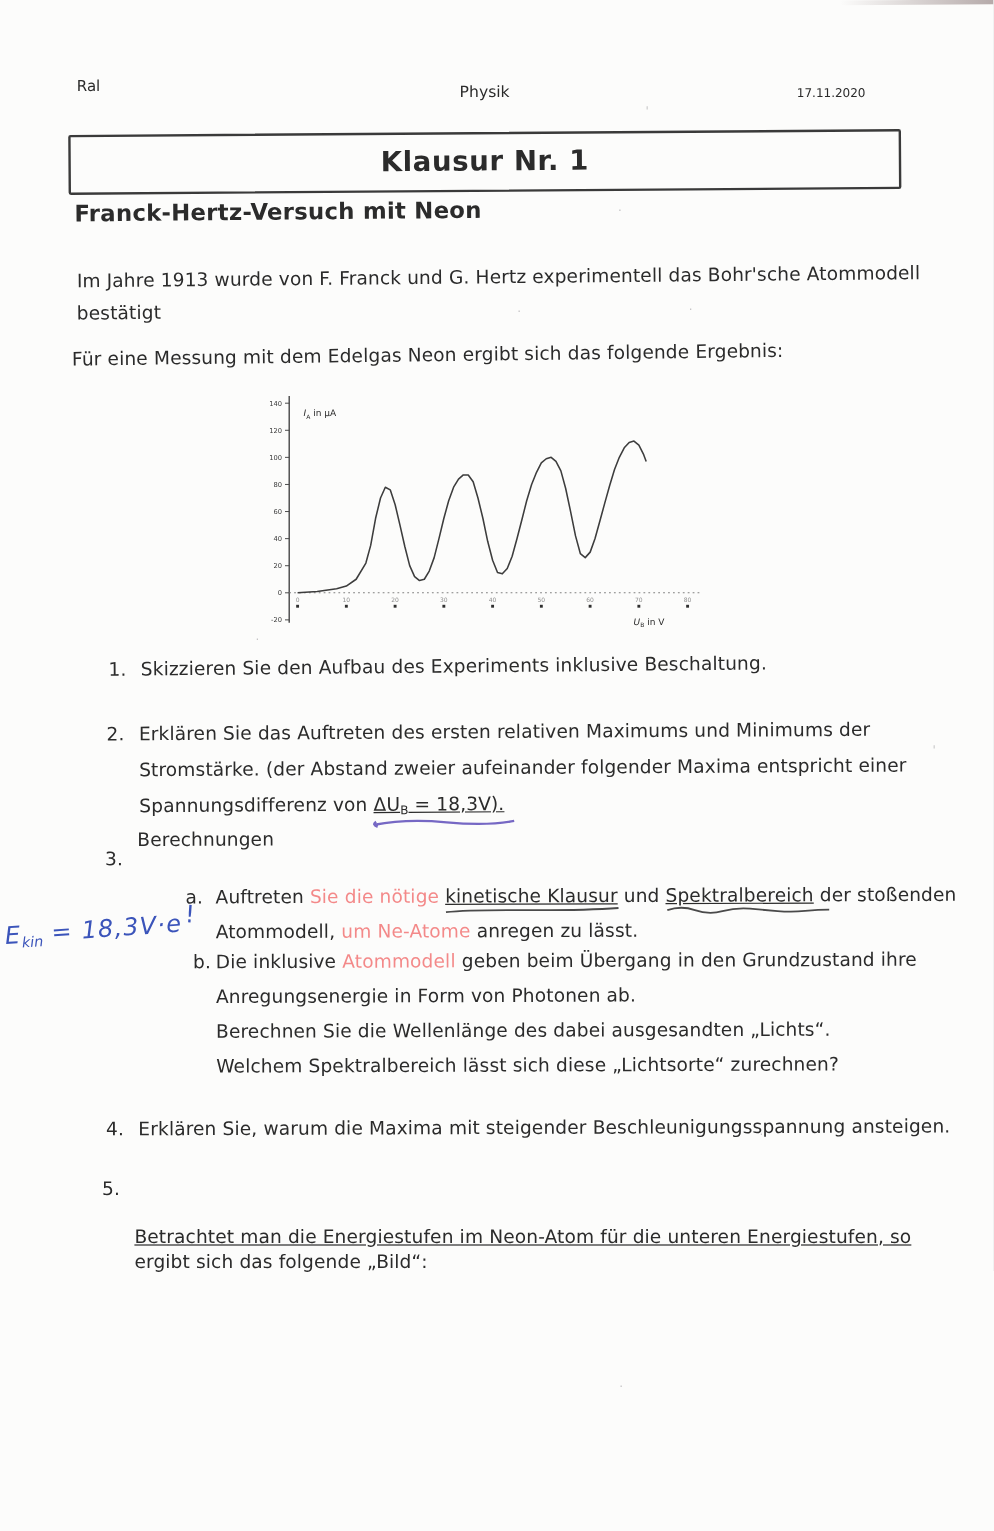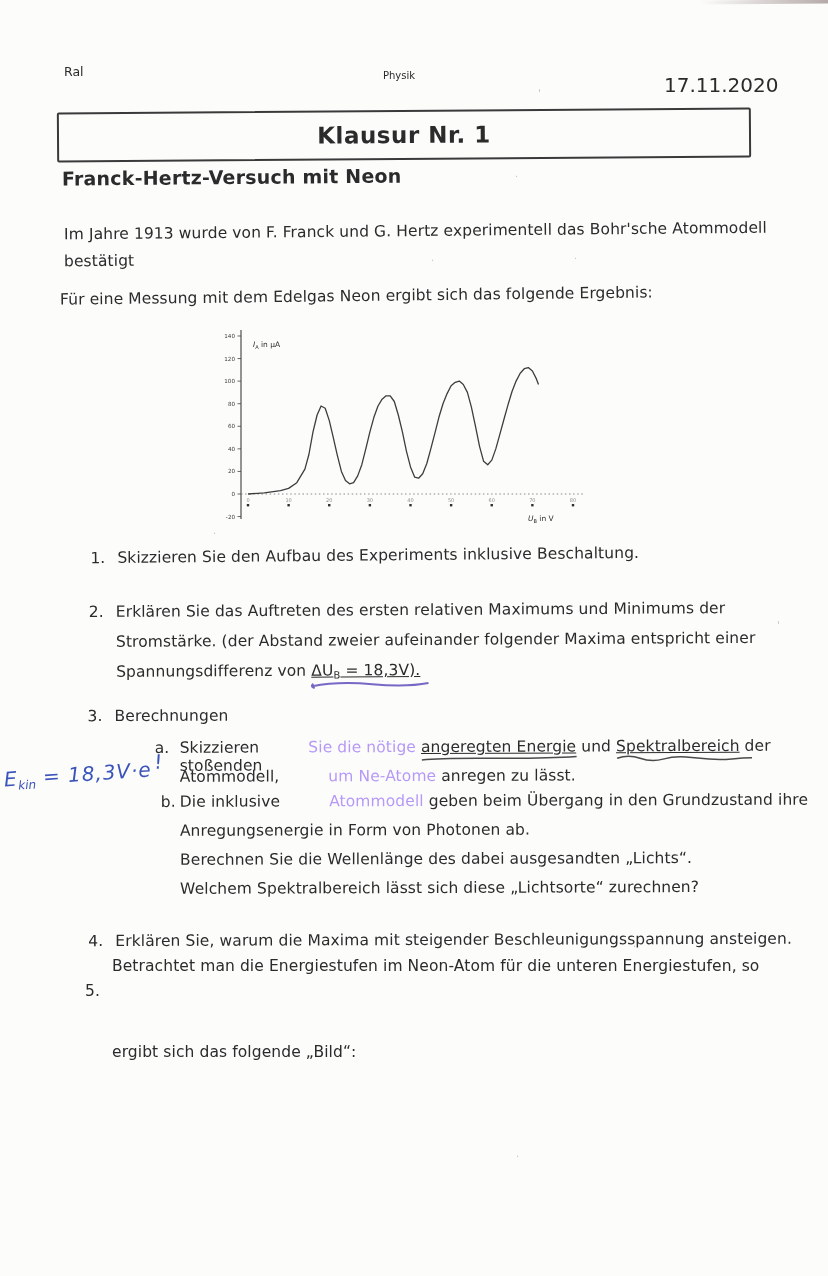--- a/index.html
+++ b/index.html
@@ -3,40 +3,40 @@
 <meta charset="utf-8">
 <style>
   html,body{margin:0;padding:0;background:#e8e8e8;}
   .page{
     position:relative;width:828px;height:1276px;margin:0 auto;
     background:#fcfcfb;overflow:hidden;
     font-family:"DejaVu Sans",sans-serif;color:#2b2b2b;
   }
   .abs{position:absolute;white-space:nowrap;}
   .hdr-left{left:64px;top:64px;font-size:12.5px;}
-  .hdr-center{left:383px;top:70px;font-size:10px;}
-  .hdr-right{left:664px;top:73px;font-size:20px;}
+  .hdr-center{left:383px;top:70px;font-size:13px;}
+  .hdr-right{left:664px;top:73px;font-size:10px;}
   .title-box{
     left:57px;top:110px;width:690px;height:46px;
     border:2px solid #3a3a3a;border-radius:2px;
     transform:rotate(-0.4deg);
     display:flex;align-items:center;justify-content:center;
   }
   .title-box span{font-size:23px;font-weight:bold;letter-spacing:.5px;}
   .heading{left:62px;top:166px;font-size:19px;font-weight:bold;transform:rotate(-0.5deg);letter-spacing:.2px;}
   .body-txt{font-size:15.5px;letter-spacing:.1px;}
   .line{position:absolute;white-space:nowrap;}
   .tilt-a{transform:rotate(-0.55deg);}
   .tilt-b{transform:rotate(-0.35deg);}
   .tilt-c{transform:rotate(-0.2deg);}
   .qnum{position:absolute;left:85px;}
   .qtxt{position:absolute;left:112px;}
   .subnum{position:absolute;left:152px;}
   .subtxt{position:absolute;left:177px;}
-  .faded{color:#8b5cf6;opacity:.62;margin-left:44px;}
+  .faded{color:#ef4444;opacity:.62;}
   .rel{position:relative;display:inline-block;text-decoration:underline;}
   .u-svg{position:absolute;height:10px;pointer-events:none;}
   .pencil{stroke:#4a4a4a;stroke-width:1.5;fill:none;vector-effect:non-scaling-stroke;}
   .pen{stroke:#7668c4;stroke-width:2;fill:none;vector-effect:non-scaling-stroke;}
   sub.small{font-size:10px;vertical-align:-3px;}
   .chart{left:213px;top:323px;width:400px;height:205px;}
   .note{
     left:4px;top:762px;font-size:20px;color:#3b54ba;font-style:italic;
     transform:rotate(-4deg);letter-spacing:1px;
   }
@@ -127,25 +127,25 @@
     <span class="qtxt body-txt" style="top:631px;">Stromstärke. (der Abstand zweier aufeinander folgender Maxima entspricht einer</span>
     <span class="qtxt body-txt" style="top:661px;">
       <span>Spannungsdifferenz von </span><span class="rel"><span>ΔU</span><sub class="small">B</sub><span> = 18,3V).</span><svg class="u-svg" style="left:-4px;right:-12px;bottom:-9px;width:calc(100% + 16px);" viewBox="0 0 100 12" preserveAspectRatio="none">
             <path class="pen" d="M6 10 Q 2 8 5 5 M4 8 Q 25 2 52 6 T 97 5"></path>
           </svg></span>
     </span>
   </div>
 
   <div class="tilt-c">
     <span class="qnum body-txt" style="top:706px;">3.</span>
-    <span class="qtxt body-txt" style="top:706px;">Berechnungen</span>
+    <span class="qtxt body-txt" style="top:690px;">Berechnungen</span>
 
     <span class="subnum body-txt" style="top:738px;">a.</span>
     <span class="subtxt body-txt" style="top:738px;">
-      <span>Skizzieren </span><span class="faded">Sie die nötige </span><span class="rel"><span>angeregten Energie</span><svg class="u-svg" style="left:-2px;bottom:-7px;width:calc(100% + 6px);" viewBox="0 0 100 10" preserveAspectRatio="none">
+      <span>Auftreten </span><span class="faded">Sie die nötige </span><span class="rel"><span>kinetische Klausur</span><svg class="u-svg" style="left:-2px;bottom:-7px;width:calc(100% + 6px);" viewBox="0 0 100 10" preserveAspectRatio="none">
             <path class="pencil" d="M2 7 C 25 3 60 8 98 4"></path>
           </svg></span><span> und </span><span class="rel"><span>Spektralbereich</span><svg class="u-svg" style="left:0;bottom:-8px;width:calc(100% + 20px);" viewBox="0 0 100 10" preserveAspectRatio="none">
             <path class="pencil" d="M1 5 q 8 -4 16 0 t 16 1 t 16 -2 t 16 2 t 16 0 t 14 -1"></path>
           </svg></span><span> der stoßenden</span>
     </span>
     <span class="subtxt body-txt" style="top:767px;">
       <span>Atommodell, </span><span class="faded">um Ne-Atome </span><span>anregen zu lässt.</span>
     </span>
 
     <span class="subnum body-txt" style="top:792px;left:158px;">b.</span>
@@ -161,21 +161,21 @@
     <span>E</span><span class="nsub">kin</span><span> = 18,3V·e</span><span class="excl">!</span>
   </div>
 
   <div class="tilt-c">
     <span class="qnum body-txt" style="top:931px;">4.</span>
     <span class="qtxt body-txt" style="top:931px;">Erklären Sie, warum die Maxima mit steigender Beschleunigungsspannung ansteigen.</span>
   </div>
 
   <div>
     <span class="qnum body-txt" style="top:982px;">5.</span>
-    <span class="qtxt body-txt" style="top:957px;">Betrachtet man die Energiestufen im Neon-Atom für die unteren Energiestufen, so</span>
+    <span class="qtxt body-txt" style="top:1022px;text-decoration:underline;">Betrachtet man die Energiestufen im Neon-Atom für die unteren Energiestufen, so</span>
     <span class="qtxt body-txt" style="top:1043px;">ergibt sich das folgende „Bild“:</span>
   </div>
 
   <span class="speck" style="left:538px;top:88px;">'</span>
   <span class="speck" style="left:515px;top:168px;">.</span>
   <span class="speck" style="left:431px;top:252px;">.</span>
   <span class="speck" style="left:574px;top:250px;">.</span>
   <span class="speck" style="left:213px;top:525px;">.</span>
   <span class="speck" style="left:777px;top:620px;">'</span>
   <span class="speck" style="left:633px;top:938px;">.</span>

